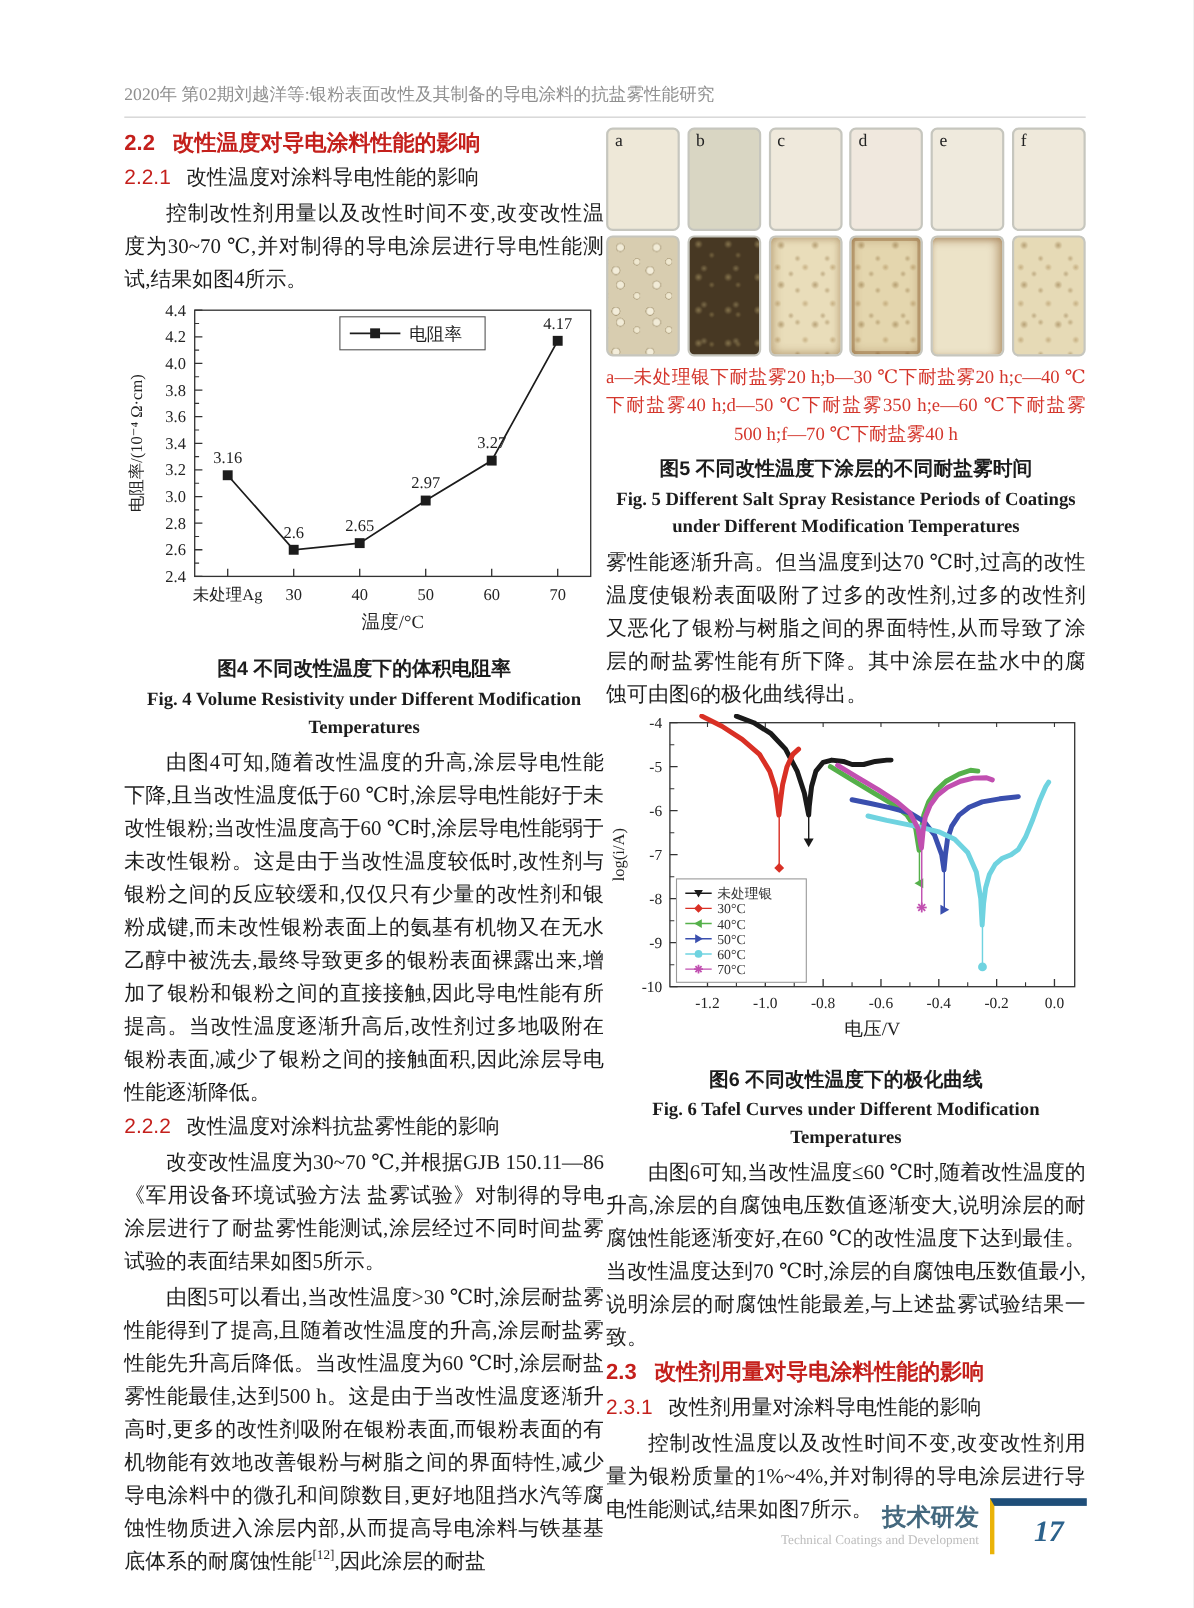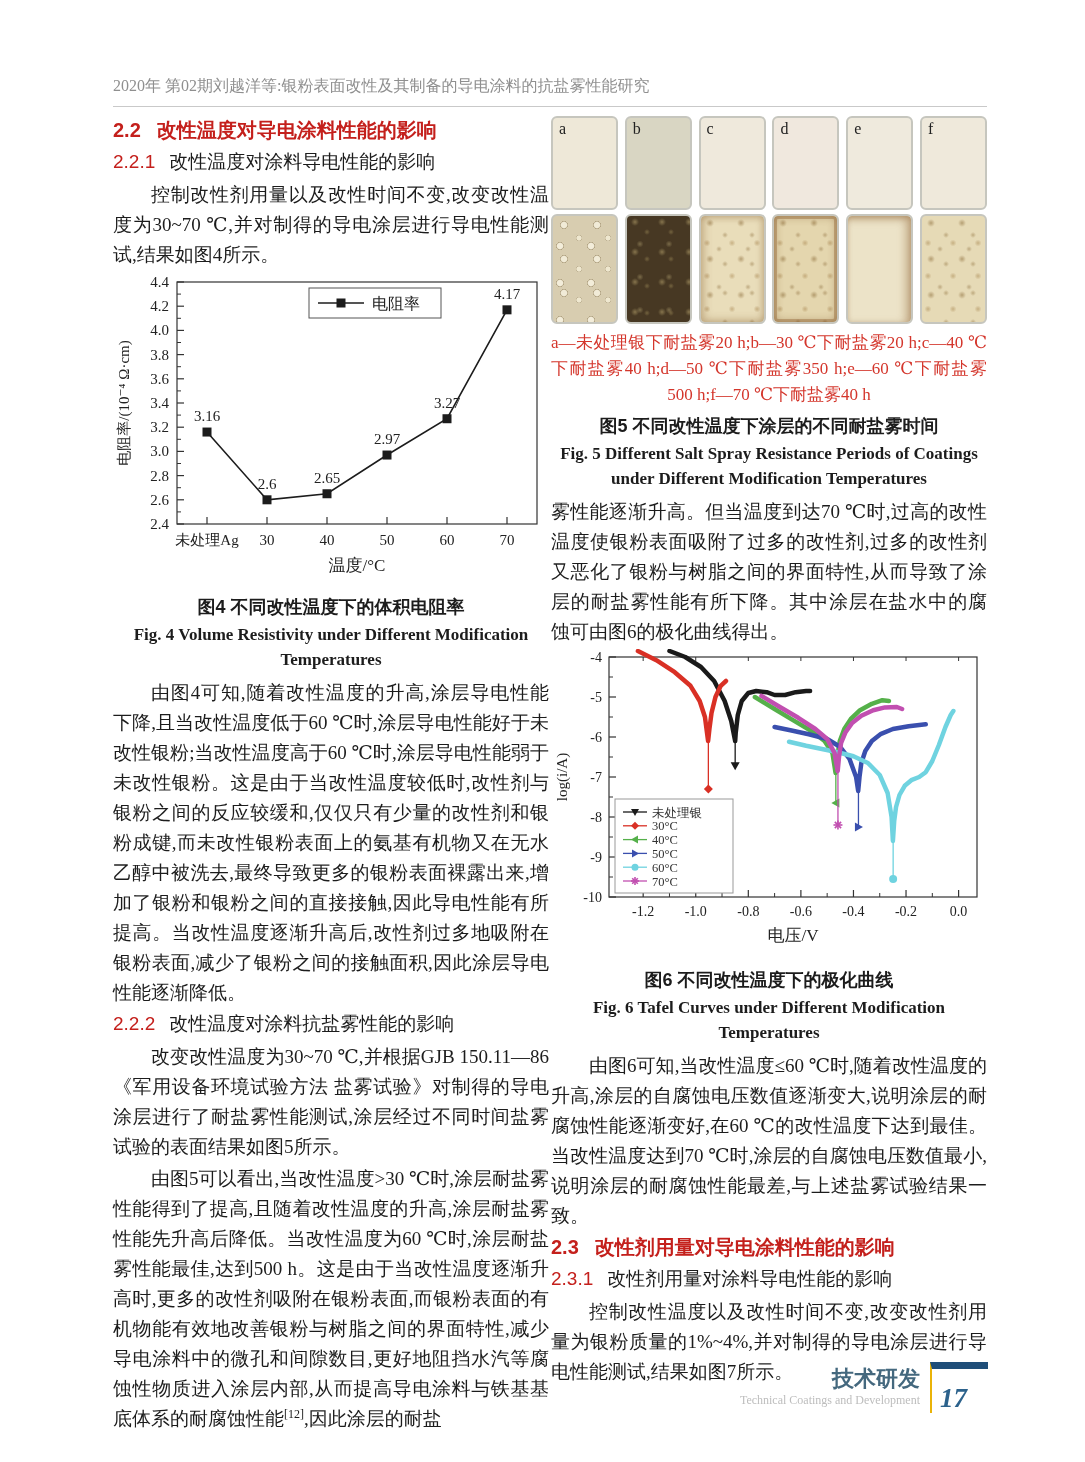--- a/index.html
+++ b/index.html
@@ -52,22 +52,22 @@
   .edge-e{box-shadow:inset -5px 3px 8px rgba(133,83,33,.4), inset 0 2px 4px rgba(133,83,33,.25);}
   .edge-c{box-shadow:inset 3px -2px 8px rgba(120,75,28,.3), inset -2px 2px 6px rgba(120,75,28,.25);}
   .fig5-note{color:#d4362c;font-size:17px;line-height:26px;text-align:justify;text-align-last:center;
              text-indent:0;margin:2px 0 6px 0;}
   
   .footer{position:absolute;right:97px;top:1362px;display:flex;align-items:flex-start;gap:10px;}
   .footer-txt{text-align:right;padding-top:4px;}
   .dept-zh{font-family:"Liberation Sans","DejaVu Sans",sans-serif;font-weight:bold;
            font-size:22px;color:#44687e;line-height:26px;}
   .dept-en{font-size:12px;color:#bdbdbd;line-height:16px;}
-  .pagenum-wrap{width:56px;height:44px;border-top:7px solid #1f4e79;border-left:2px solid #eab308;
-                display:flex;align-items:flex-end;justify-content:flex-start;}
+  .pagenum-wrap{width:56px;height:44px;border-top:7px solid #1f4e79;border-left:4px solid #eab308;
+                display:flex;align-items:center;justify-content:flex-start;padding-left:28px;}
   .pagenum{font-style:italic;font-weight:bold;font-size:27px;color:#2c628c;padding:2px 0 0 8px;line-height:30px;}
   figure{margin:0;}
   svg text{font-family:"Liberation Serif","DejaVu Serif",serif;}
 </style>
 </head>
 <body>
 
 <div class="page">
 
   <div class="hdr">

